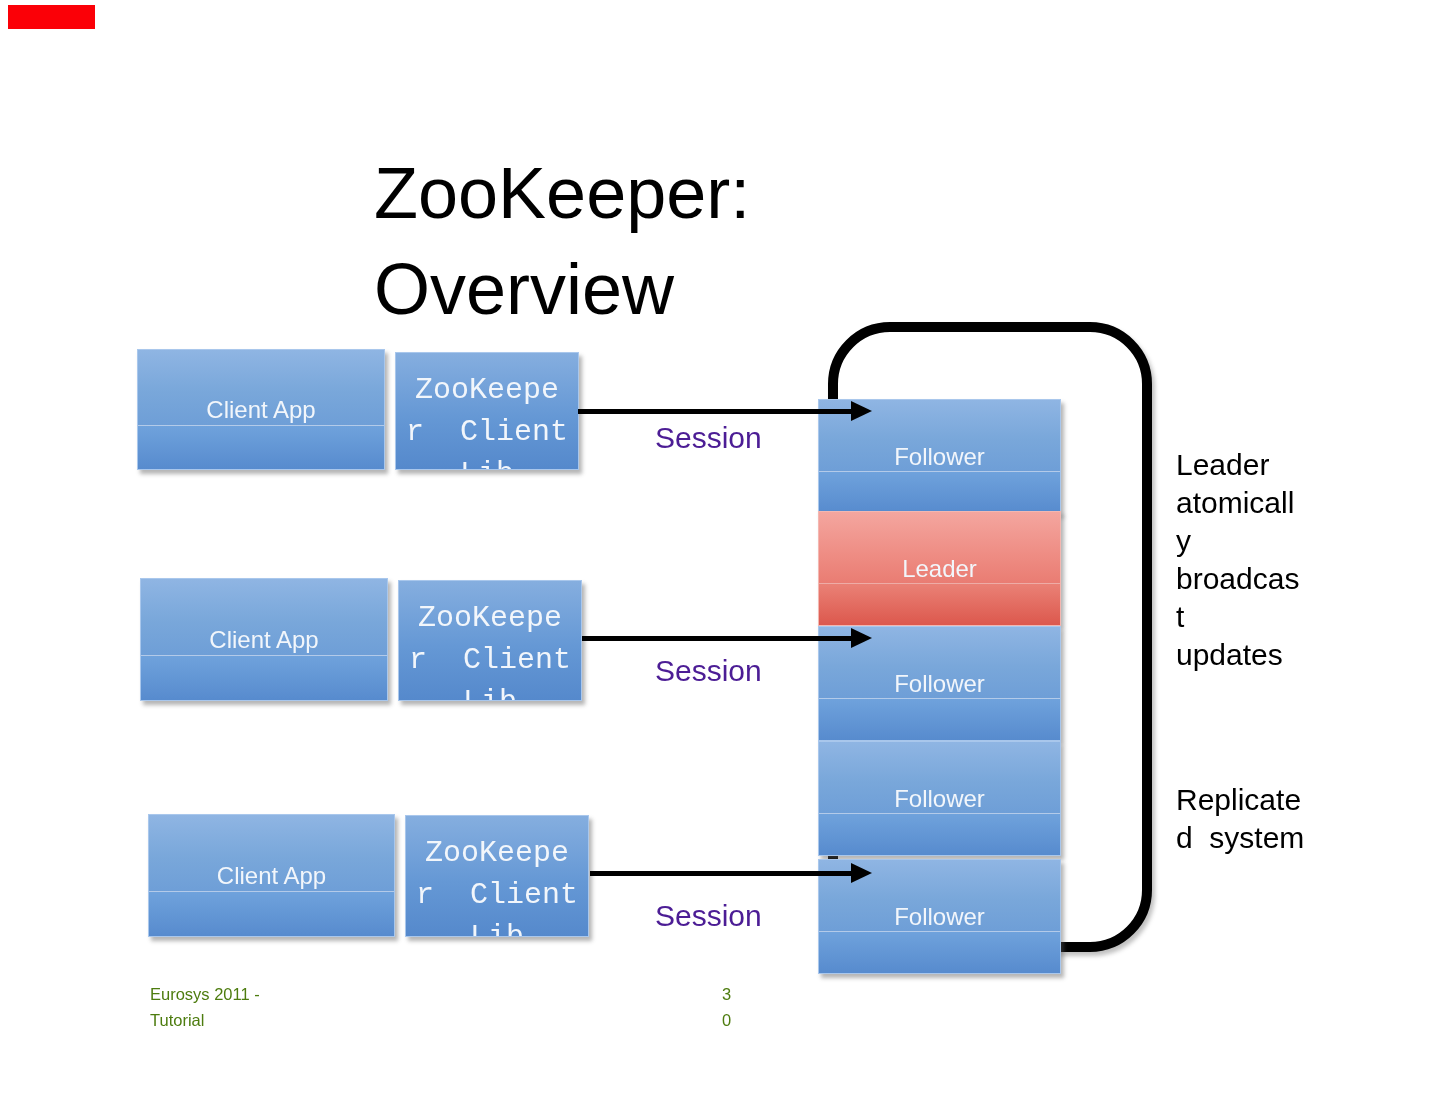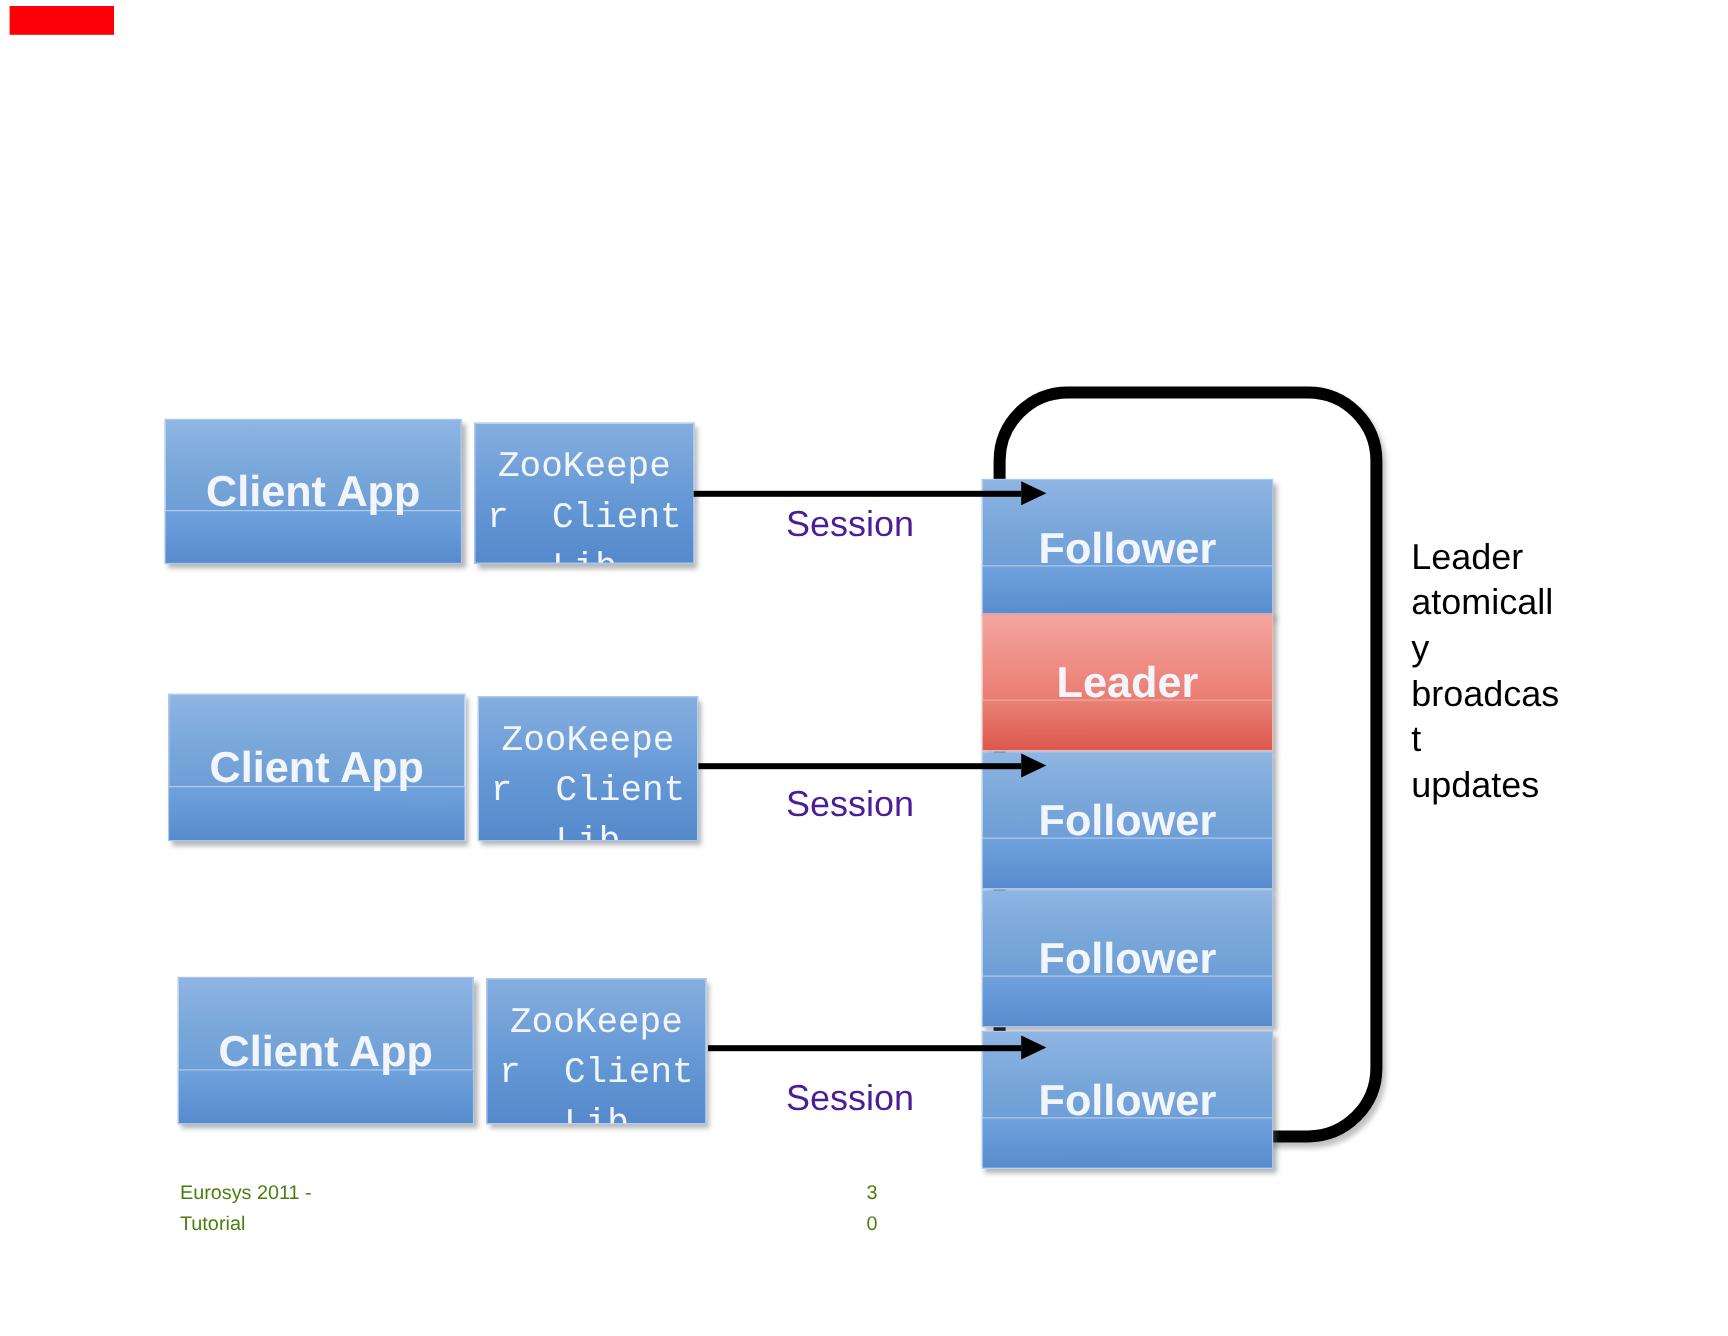--- a/index.html
+++ b/index.html
@@ -40,21 +40,21 @@
     background:linear-gradient(180deg,#ea8176 0%, #dc584d 100%);
     border-top:1px solid rgba(255,255,255,0.5);
   }
   .lib-box {
     background:linear-gradient(180deg,#85aedf 0%, #6598d5 55%, #5589cc 100%);
     border:1px solid #a9c7ec; overflow:hidden;font-family:Liberation Mono, monospace;
   }
   .box-label {
     position:relative; z-index:1; width:100%; height:100%;
     display:flex; align-items:center; justify-content:center;
-    color:#f2f6fb; font-size:36px;font-weight:bold;
+    color:#f2f6fb; font-size:24px;
   }
   .lib-label {
     position:relative; z-index:1; display:block; padding-top:16px;
     text-align:center; color:#f2f6fb; font-size:30px; line-height:42px;
     white-space:pre-wrap;
   }
 
   
   #r1-app { left:137px; top:349px; width:248px; height:121px; }
   #r2-app { left:140px; top:578px; width:248px; height:123px; }
@@ -112,20 +112,22 @@
   #footer-credit { left:150px; top:981px; }
   #footer-page { left:722px; top:981px; }
 </style>
 </head>
 <body>
 
 <div class="slide">
 
   <div class="rec-strip"></div>
 
+  <div class="title">ZooKeeper:
+Overview</div>
 
   <div class="gbox box-blue" id="r1-app">
     <span class="box-label">Client App</span>
   </div>
   <div class="gbox lib-box" id="r1-lib">
     <span class="lib-label">ZooKeepe
 r  Client
 Lib</span>
   </div>
   <div class="arrow" id="arrow1"></div>
@@ -170,19 +172,21 @@
   <div class="gbox box-blue node" id="node-5">
     <span class="box-label">Follower</span>
   </div>
 
   <div class="annotation" id="ann-leader">Leader
 atomicall
 y
 broadcas
 t
 updates</div>
+  <div class="annotation" id="ann-replicated">Replicate
+d  system</div>
 
   <div class="footer" id="footer-credit">Eurosys 2011 -
 Tutorial</div>
   <div class="footer" id="footer-page">3
 0</div>
 
 </div>
 
 </body></html>

